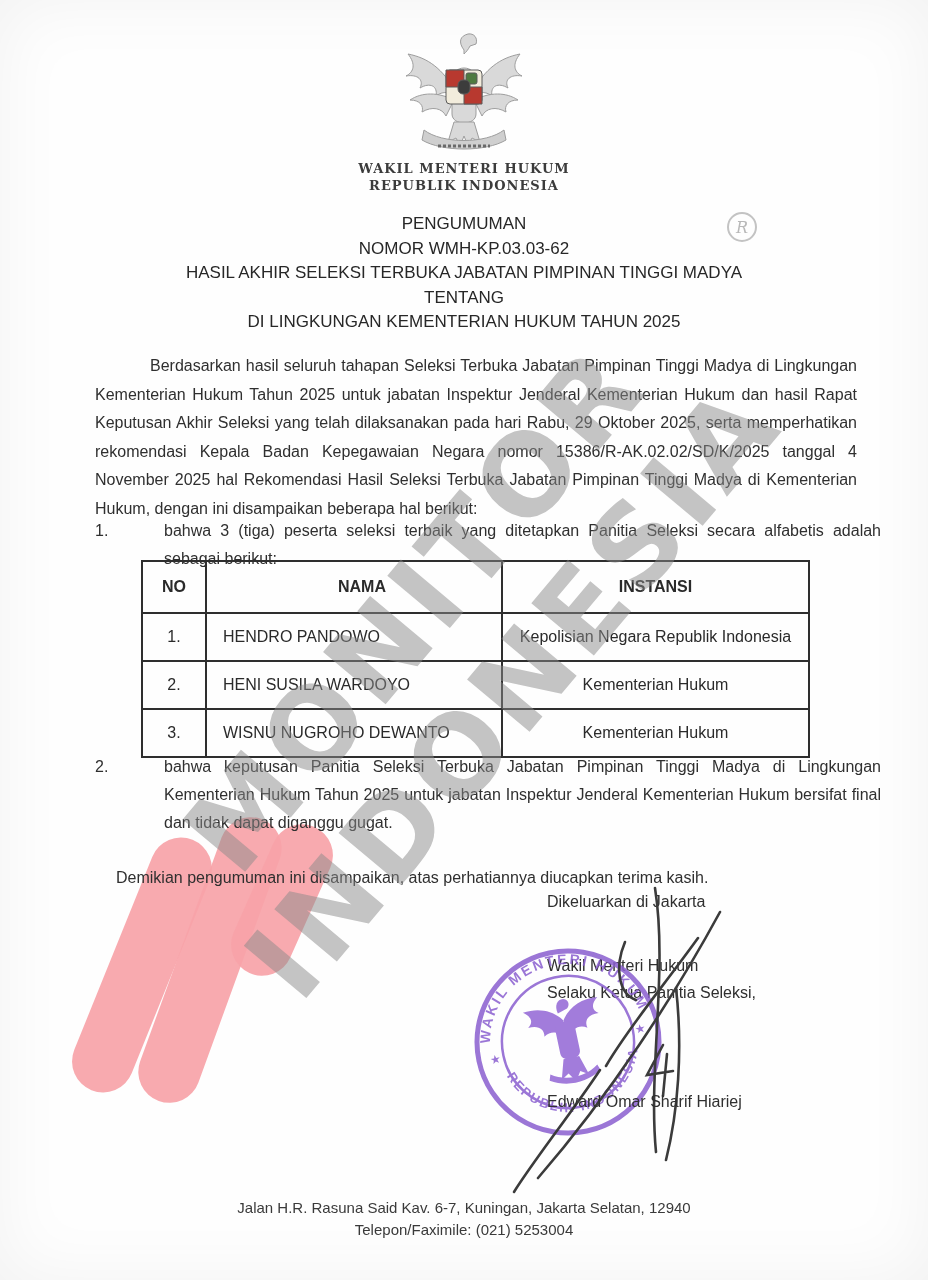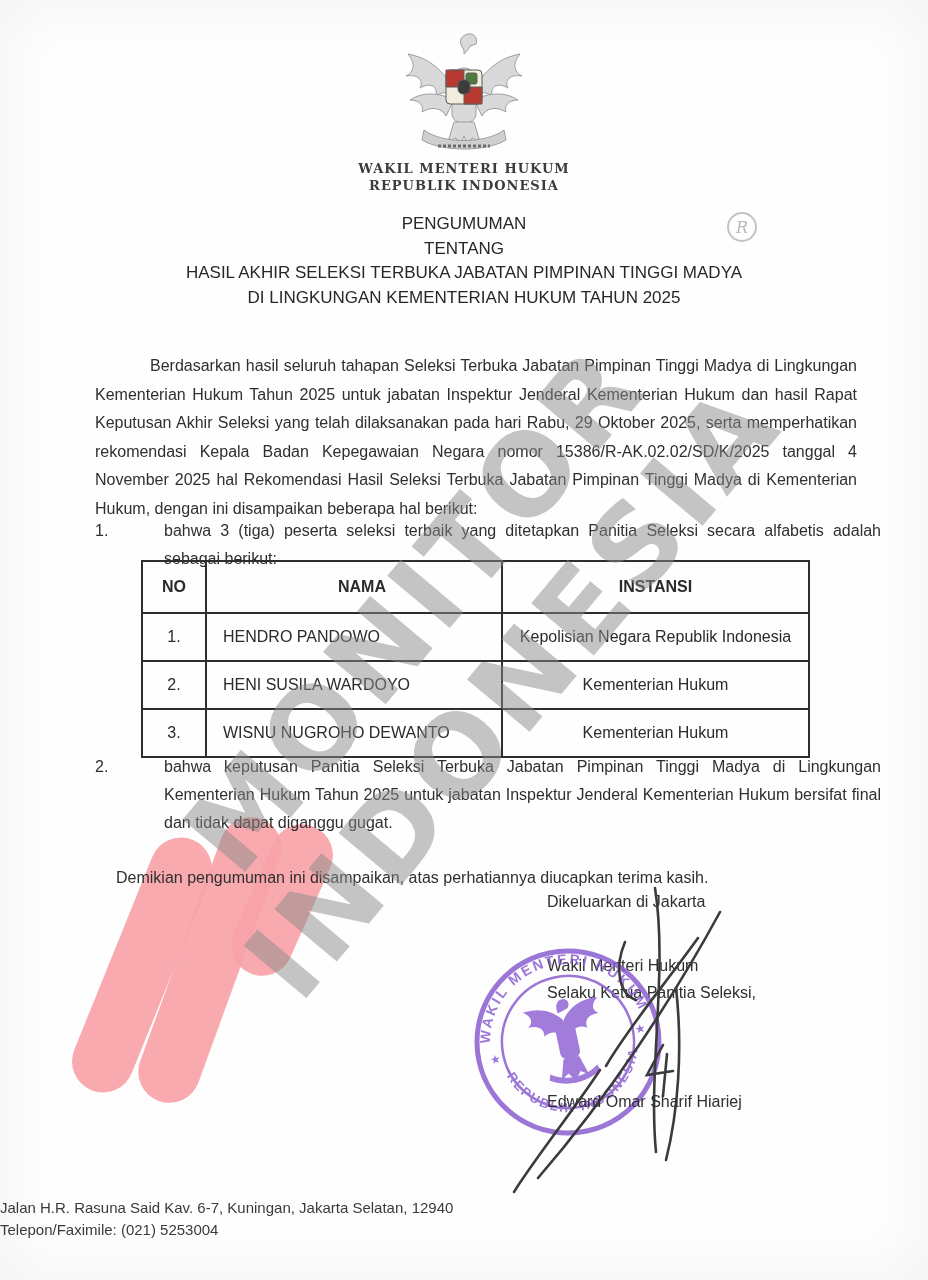--- a/index.html
+++ b/index.html
@@ -67,21 +67,21 @@
   th.col-nama { text-align:center; padding-left:16px; }
   
   .sig-place { position:absolute; left:547px; top:888px;  z-index:2; font-size:16px; line-height:27px; }
   .sig-title { position:absolute; left:547px; top:952px;  z-index:2; font-size:16px; line-height:27px; }
   .sig-name  { position:absolute; left:547px; top:1093px; z-index:6; font-size:16px; }
   .stamp { position:absolute; left:468px; top:942px; width:200px; height:200px; z-index:4; opacity:0.85; transform:rotate(-12deg); }
   .sig-strokes { position:absolute; left:420px; top:860px; width:360px; height:345px; z-index:5; }
   
   .footer {
     position:absolute; left:0; top:1197px; width:100%; z-index:2;
-    text-align:left; font-size:15px; line-height:22px; color:#3a3a3a;
+    text-align:center; font-size:15px; line-height:22px; color:#3a3a3a;
   }
 </style>
 </head>
 <body>
 
 <div class="page">
 
   <div>
     <div class="logo-bar b1"></div>
     <div class="logo-bar b2"></div>
@@ -121,22 +121,23 @@
     <path d="M44,116 h52" stroke="#6a6a6a" stroke-width="3" stroke-dasharray="3 2"></path>
   </svg>
 
   <div class="ministry">
     <div>WAKIL MENTERI HUKUM</div>
     <div>REPUBLIK INDONESIA</div>
   </div>
 
   <div class="doc-title">
     <div>PENGUMUMAN</div>
+    <div>NOMOR WMH-KP.03.03-62</div>
+    <div>HASIL AKHIR SELEKSI TERBUKA JABATAN PIMPINAN TINGGI MADYA</div>
     <div>TENTANG</div>
-    <div>HASIL AKHIR SELEKSI TERBUKA JABATAN PIMPINAN TINGGI MADYA</div>
     <div>DI LINGKUNGAN KEMENTERIAN HUKUM TAHUN 2025</div>
   </div>
 
   <div class="badge">R</div>
 
   <p class="opening">Berdasarkan hasil seluruh tahapan Seleksi Terbuka Jabatan Pimpinan Tinggi Madya di Lingkungan Kementerian Hukum Tahun 2025 untuk jabatan Inspektur Jenderal Kementerian Hukum dan hasil Rapat Keputusan Akhir Seleksi yang telah dilaksanakan pada hari Rabu, 29 Oktober 2025, serta memperhatikan rekomendasi Kepala Badan Kepegawaian Negara nomor 15386/R-AK.02.02/SD/K/2025 tanggal 4 November 2025 hal Rekomendasi Hasil Seleksi Terbuka Jabatan Pimpinan Tinggi Madya di Kementerian Hukum, dengan ini disampaikan beberapa hal berikut:</p>
 
   <div class="list-item item1">
     <span class="num">1.</span>
     <span class="txt">bahwa 3 (tiga) peserta seleksi terbaik yang ditetapkan Panitia Seleksi secara alfabetis adalah sebagai berikut:</span>

